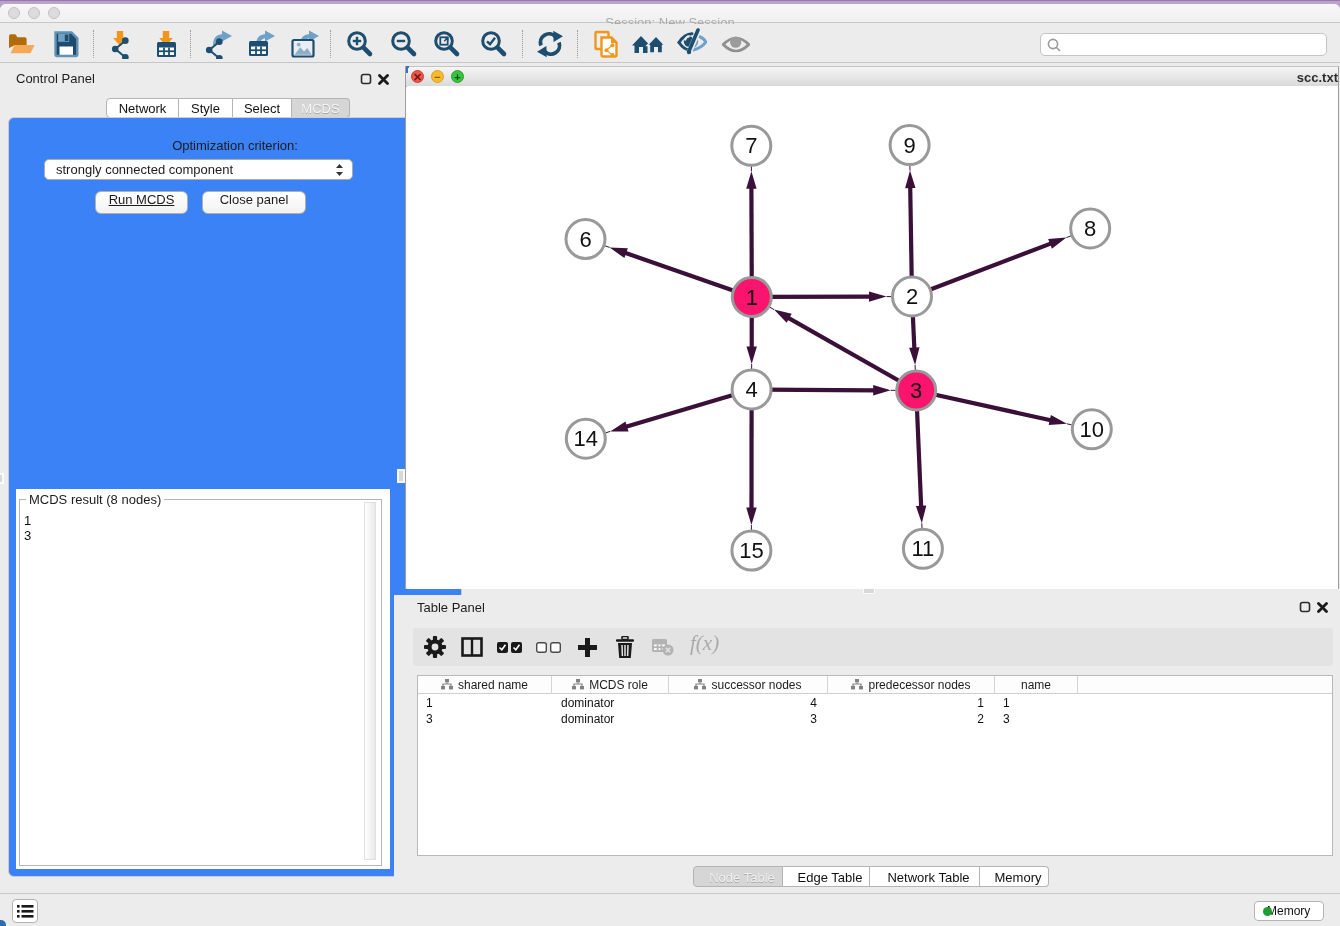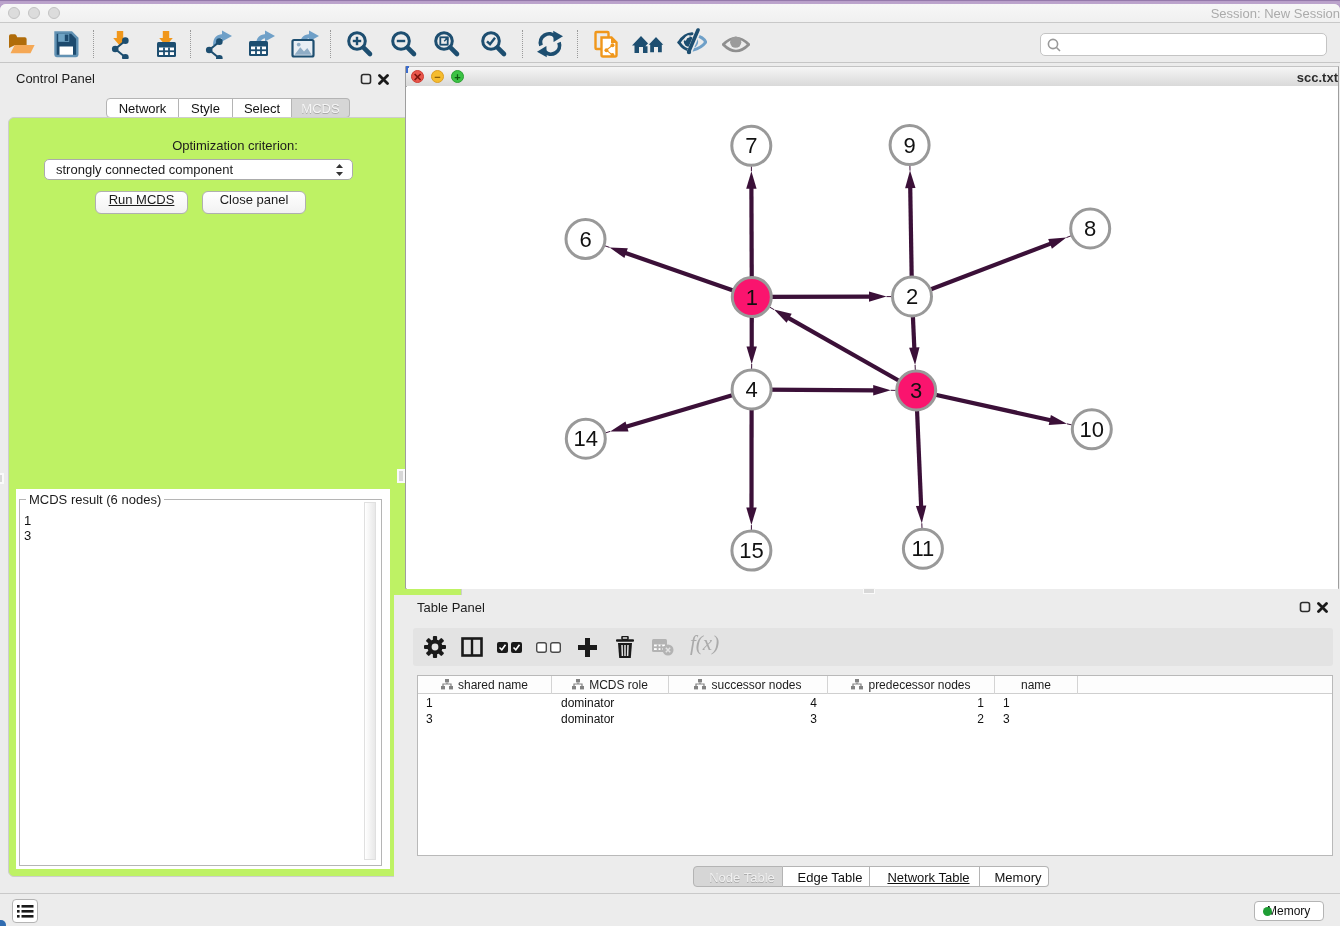--- a/index.html
+++ b/index.html
@@ -1,31 +1,31 @@
 <!DOCTYPE html>
 <html><head>
 <meta charset="utf-8">
 <style>
 * { margin:0; padding:0; box-sizing:border-box; }
 html,body { width:1340px; height:926px; overflow:hidden; }
 body { background:linear-gradient(#93379b00,#b49bc800), #b49bc8; background:linear-gradient(180deg,#9579ab 0px,#9579ab 1px,#b89fc9 1px,#bda5cd 4px,#b89fc9 4px); font-family:"Liberation Sans", sans-serif; position:relative; }
 #win { position:absolute; left:0; top:4px; width:1340px; height:922px; background:#ececec; border-radius:6px 6px 0 0; }
 #titlebar { position:absolute; left:0; top:0; width:100%; height:19px; background:linear-gradient(#f7f7f7,#f0f0f0); border-radius:6px 6px 0 0; border-bottom:1px solid #c8c8c8; }
 .tl { position:absolute; top:3px; width:12px; height:12px; border-radius:50%; background:#dcdcdc; border:1px solid #c3c3c3; }
-#wtitle { position:absolute; top:2px; left:0; width:100%; text-align:right; font-size:13px; color:#ababab; }
+#wtitle { position:absolute; top:11px; left:0; width:100%; text-align:center; font-size:13px; color:#ababab; }
 #toolbar { position:absolute; left:0; top:20px; width:100%; height:39px; background:#ececec; border-bottom:1px solid #c6c6c6; }
 .tsep { position:absolute; top:6px; height:28px; width:0; border-left:1px dotted #9a9a9a; }
 .ticon { position:absolute; top:0; }
 #searchbox { position:absolute; left:1040px; top:9px; width:287px; height:23px; background:#fff; border:1px solid #c4c4c4; border-radius:5px; }
 
 #cpanel { position:absolute; left:0; top:60px; width:392px; height:829px; }
 #cpanel-title { position:absolute; left:16px; top:7px; font-size:13px; color:#1d1d1d; }
 #tabs { position:absolute; left:78px; top:34px; height:20px; font-size:13px; }
 .tab { position:absolute; top:0; height:20px; line-height:20px; text-align:center; background:#fff; border:1px solid #b4b4b4; color:#111;margin-left:28px; }
-#tabcontent { position:absolute; left:8px; top:53px; width:454px; height:760px; background:#bef264; border:1px solid #cdcdcd; border-radius:6px; }
+#tabcontent { position:absolute; left:8px; top:53px; width:454px; height:760px; background:#3b82f6; border:1px solid #cdcdcd; border-radius:6px; }
 #optlabel { position:absolute; left:0; top:20px; width:100%; text-align:center; font-size:13px; color:#1c1c1c; }
 #combo { position:absolute; left:35px; top:41px; width:309px; height:21px; background:#fff; border:1px solid #ababab; border-radius:5px; font-size:13px; line-height:19px; padding-left:11px; color:#1c1c1c; }
 .btn { position:absolute; top:73px; height:23px; background:linear-gradient(#ffffff,#f2f2f2); border:1px solid #b0b0b0; border-radius:6px; font-size:13px; text-align:center; color:#1c1c1c; }
 #resultpanel { position:absolute; left:7px; top:371px; width:374px; height:380px; background:#fff; }
 #fieldset { position:absolute; left:3px; top:10px; width:363px; height:367px; border:1px solid #b5b5b5; }
 #legend { position:absolute; left:6px; top:-8px; background:#fff; padding:0 3px; font-size:13px; color:#1c1c1c; }
 #mcdstext { position:absolute; left:4px; top:13px; font-size:13px; line-height:15px; color:#111; }
 #vscroll { position:absolute; right:5px; top:2px; width:12px; height:358px; background:linear-gradient(90deg,#ffffff,#e8e8e8); border:1px solid #e0e0e0; }
 
 #netwin { position:absolute; left:405px; top:62px; width:934px; height:523px; border:1px solid #c4c4c4; border-left-color:#9e9e9e; border-right-color:#9e9e9e; background:#fff; }
@@ -199,21 +199,21 @@
     </div>
     <div id="tabcontent">
       <div id="optlabel">Optimization criterion:</div>
       <div id="combo">strongly connected component<svg style="position:absolute;right:7px;top:3px;" width="11" height="14" viewBox="0 0 11 14">
             <path d="M2,5 L5.5,1 L9,5 Z M2,9 L5.5,13 L9,9 Z" fill="#333"></path>
           </svg></div>
       <div class="btn" style="left:86px; width:93px;text-decoration:underline;">Run MCDS</div>
       <div class="btn" style="left:193px; width:104px;">Close panel</div>
       <div id="resultpanel">
         <div id="fieldset">
-          <div id="legend">MCDS result (6 nodes)</div>
+          <div id="legend">MCDS result (8 nodes)</div>
           <div id="mcdstext">1<br>3</div>
           <div id="vscroll"></div>
         </div>
       </div>
     </div>
   </div>
   <div id="netwin">
     <div id="nettitle">
       <div class="tl2" style="left:5px; background:#e9564b; border:1px solid #ce3b32; color:#7c120c;">✕</div>
       <div class="tl2" style="left:25px; background:#f5bc2e; border:1px solid #dd9e22; color:#8a5d07;">−</div>
@@ -386,21 +386,21 @@
         <div class="tcell" style="left:8px;">3</div>
         <div class="tcell" style="left:143px;">dominator</div>
         <div class="tcell" style="left:251px;width:148px;text-align:right;">3</div>
         <div class="tcell" style="left:410px;width:156px;text-align:right;">2</div>
         <div class="tcell" style="left:585px;">3</div>
       </div>
     </div>
     <div id="ttabs">
       <div class="ttab" style="left:0; width:90px; border-radius:4px 0 0 4px; background:#d6d6d6; color:#f0f0f0; text-shadow:0 1px 0 #aaa;">Node Table</div>
       <div class="ttab" style="left:90px; width:87px; border-left:none;">Edge Table</div>
-      <div class="ttab" style="left:177px; width:110px; border-left:none;text-decoration:underline;">Network Table</div>
+      <div class="ttab" style="left:177px; width:110px; border-left:none;">Network Table</div>
       <div class="ttab" style="left:287px; width:69px; border-left:none; border-radius:0 4px 4px 0;">Memory</div>
     </div>
   </div>
   <div id="statusbar">
     <div id="listbtn">
         <svg style="position:absolute;left:4px;top:4px;" width="17" height="15" viewBox="0 0 17 15">
           <rect x="0" y="1" width="2.6" height="2.6" fill="#1a1a1a"></rect>
           <rect x="4.5" y="1" width="12" height="2.6" fill="#1a1a1a"></rect>
           <rect x="0" y="6" width="2.6" height="2.6" fill="#1a1a1a"></rect>
           <rect x="4.5" y="6" width="12" height="2.6" fill="#1a1a1a"></rect>

